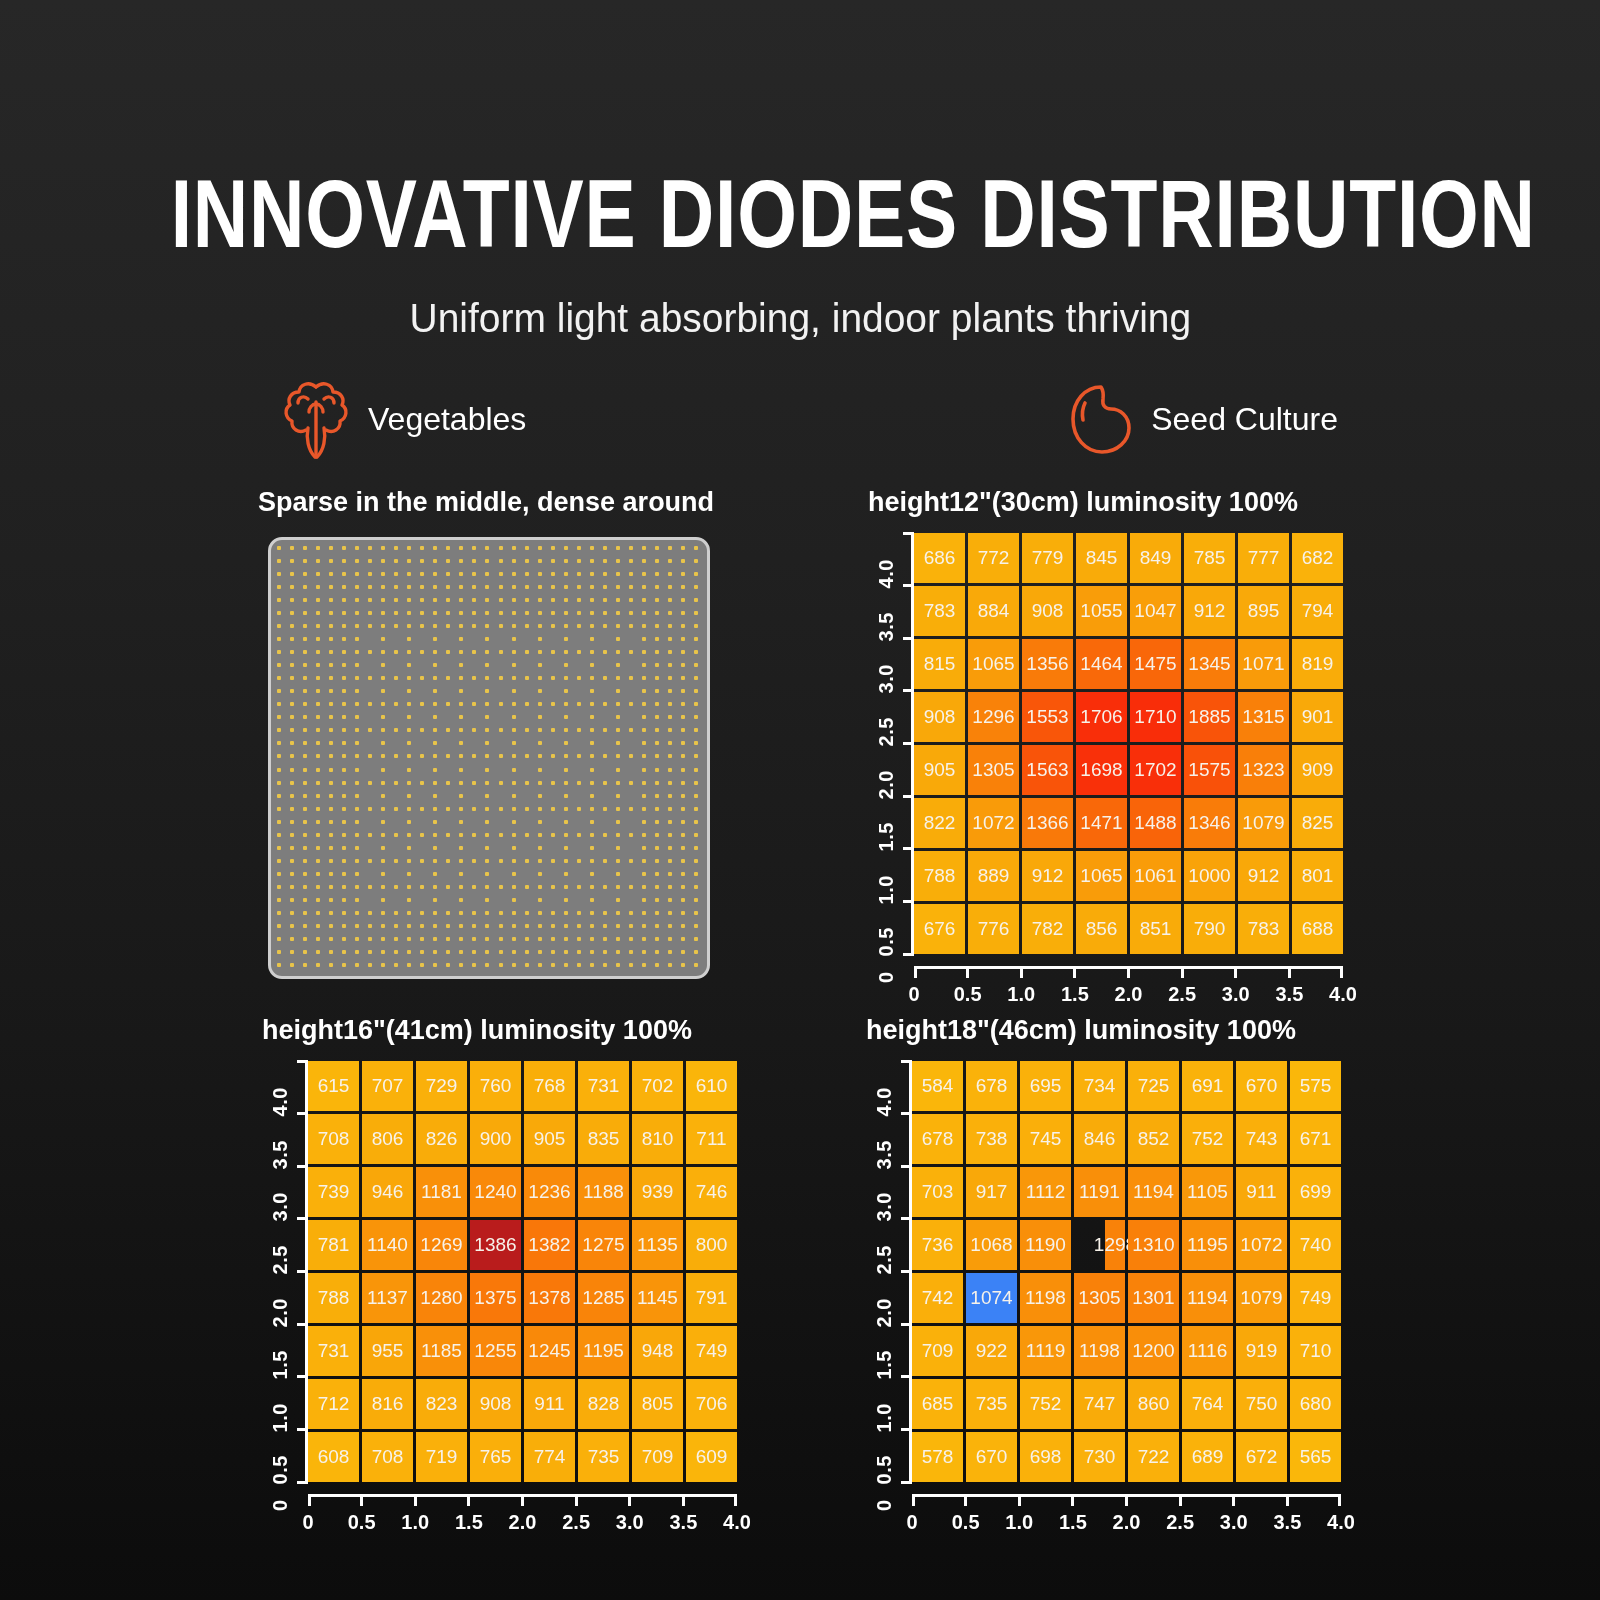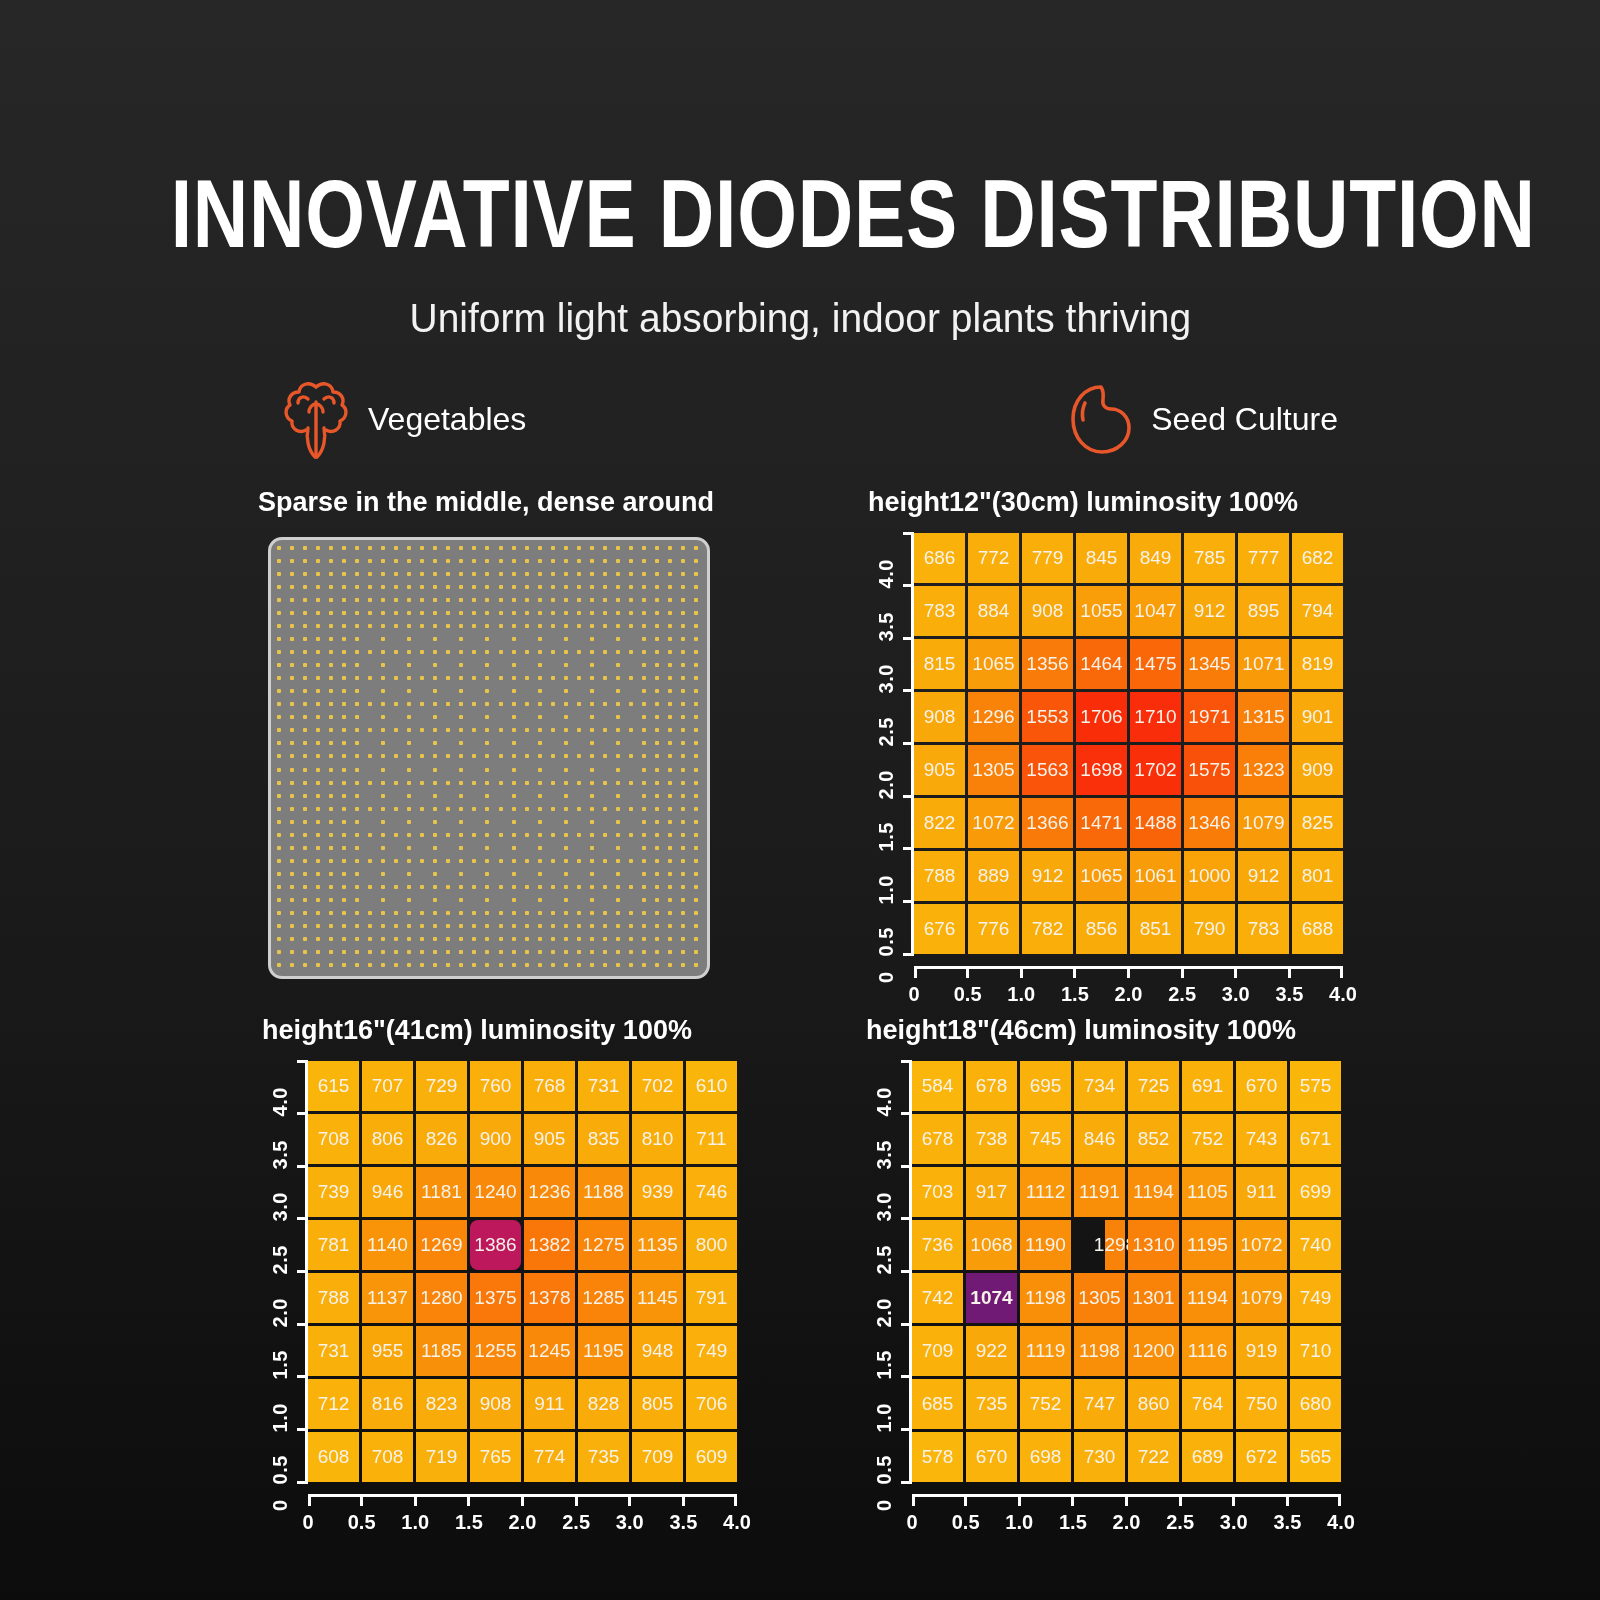--- a/index.html
+++ b/index.html
@@ -1222,21 +1222,21 @@
           <div class="cell" style="background: rgb(249, 105, 9);">1464</div>
           <div class="cell" style="background: rgb(249, 103, 9);">1475</div>
           <div class="cell" style="background: rgb(249, 124, 9);">1345</div>
           <div class="cell" style="background: rgb(249, 155, 9);">1071</div>
           <div class="cell" style="background: rgb(249, 172, 9);">819</div>
           <div class="cell" style="background: rgb(249, 168, 9);">908</div>
           <div class="cell" style="background: rgb(249, 130, 9);">1296</div>
           <div class="cell" style="background: rgb(249, 86, 9);">1553</div>
           <div class="cell" style="background: rgb(249, 46, 9);">1706</div>
           <div class="cell" style="background: rgb(249, 45, 9);">1710</div>
-          <div class="cell" style="background: rgb(249, 84, 9);">1971</div>
+          <div class="cell" style="background: rgb(249, 84, 9);">1885</div>
           <div class="cell" style="background: rgb(249, 128, 9);">1315</div>
           <div class="cell" style="background: rgb(249, 169, 9);">901</div>
           <div class="cell" style="background: rgb(249, 169, 9);">905</div>
           <div class="cell" style="background: rgb(249, 129, 9);">1305</div>
           <div class="cell" style="background: rgb(249, 84, 9);">1563</div>
           <div class="cell" style="background: rgb(249, 48, 9);">1698</div>
           <div class="cell" style="background: rgb(249, 47, 9);">1702</div>
           <div class="cell" style="background: rgb(249, 81, 9);">1575</div>
           <div class="cell" style="background: rgb(249, 127, 9);">1323</div>
           <div class="cell" style="background: rgb(249, 168, 9);">909</div>
@@ -1332,21 +1332,21 @@
           <div class="cell" style="background: rgb(249, 167, 9);">946</div>
           <div class="cell" style="background: rgb(249, 144, 9);">1181</div>
           <div class="cell" style="background: rgb(249, 137, 9);">1240</div>
           <div class="cell" style="background: rgb(249, 138, 9);">1236</div>
           <div class="cell" style="background: rgb(249, 144, 9);">1188</div>
           <div class="cell" style="background: rgb(249, 167, 9);">939</div>
           <div class="cell" style="background: rgb(250, 175, 10);">746</div>
           <div class="cell" style="background: rgb(249, 174, 9);">781</div>
           <div class="cell" style="background: rgb(249, 148, 9);">1140</div>
           <div class="cell" style="background: rgb(249, 134, 9);">1269</div>
-          <div class="cell" style="background: #be185d; border-radius: 8px;">1386</div>
+          <div class="cell" style="background: #b91c1c;">1386</div>
           <div class="cell" style="background: rgb(249, 119, 9);">1382</div>
           <div class="cell" style="background: rgb(249, 133, 9);">1275</div>
           <div class="cell" style="background: rgb(249, 149, 9);">1135</div>
           <div class="cell" style="background: rgb(249, 173, 9);">800</div>
           <div class="cell" style="background: rgb(249, 174, 9);">788</div>
           <div class="cell" style="background: rgb(249, 149, 9);">1137</div>
           <div class="cell" style="background: rgb(249, 132, 9);">1280</div>
           <div class="cell" style="background: rgb(249, 120, 9);">1375</div>
           <div class="cell" style="background: rgb(249, 120, 9);">1378</div>
           <div class="cell" style="background: rgb(249, 132, 9);">1285</div>
@@ -1450,21 +1450,21 @@
           <div class="cell" style="background: rgb(250, 177, 10);">699</div>
           <div class="cell" style="background: rgb(250, 176, 10);">736</div>
           <div class="cell" style="background: rgb(249, 156, 9);">1068</div>
           <div class="cell" style="background: rgb(249, 143, 9);">1190</div>
           <div class="cell" style="background: rgb(249, 130, 9); margin-left: 31px;">1298</div>
           <div class="cell" style="background: rgb(249, 128, 9);">1310</div>
           <div class="cell" style="background: rgb(249, 143, 9);">1195</div>
           <div class="cell" style="background: rgb(249, 155, 9);">1072</div>
           <div class="cell" style="background: rgb(250, 176, 10);">740</div>
           <div class="cell" style="background: rgb(250, 175, 10);">742</div>
-          <div class="cell" style="background: #701a75; font-weight: bold;">1074</div>
+          <div class="cell" style="background: #3b82f6;">1074</div>
           <div class="cell" style="background: rgb(249, 143, 9);">1198</div>
           <div class="cell" style="background: rgb(249, 129, 9);">1305</div>
           <div class="cell" style="background: rgb(249, 130, 9);">1301</div>
           <div class="cell" style="background: rgb(249, 143, 9);">1194</div>
           <div class="cell" style="background: rgb(249, 155, 9);">1079</div>
           <div class="cell" style="background: rgb(250, 175, 10);">749</div>
           <div class="cell" style="background: rgb(250, 177, 10);">709</div>
           <div class="cell" style="background: rgb(249, 168, 9);">922</div>
           <div class="cell" style="background: rgb(249, 151, 9);">1119</div>
           <div class="cell" style="background: rgb(249, 143, 9);">1198</div>

